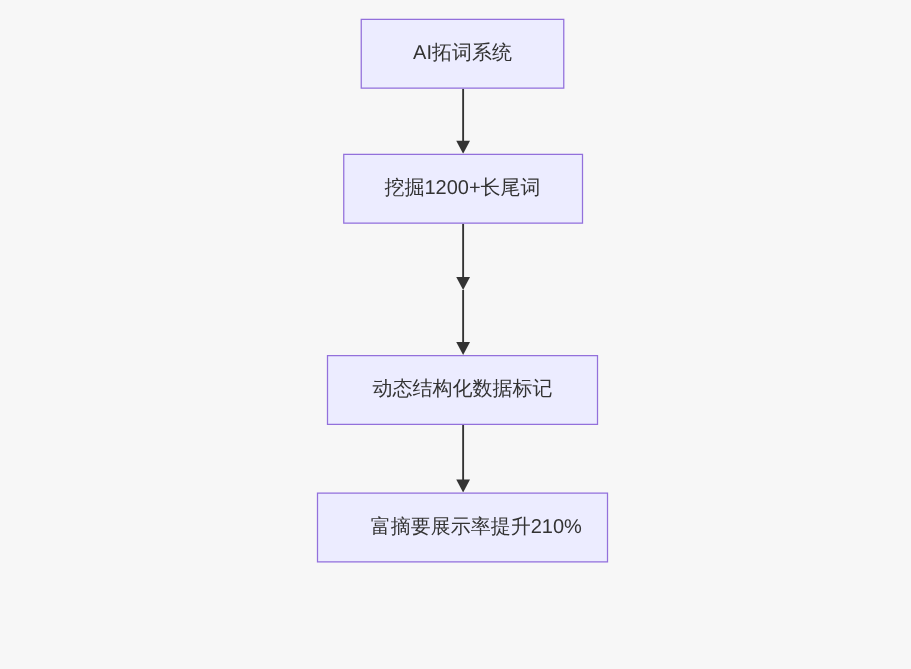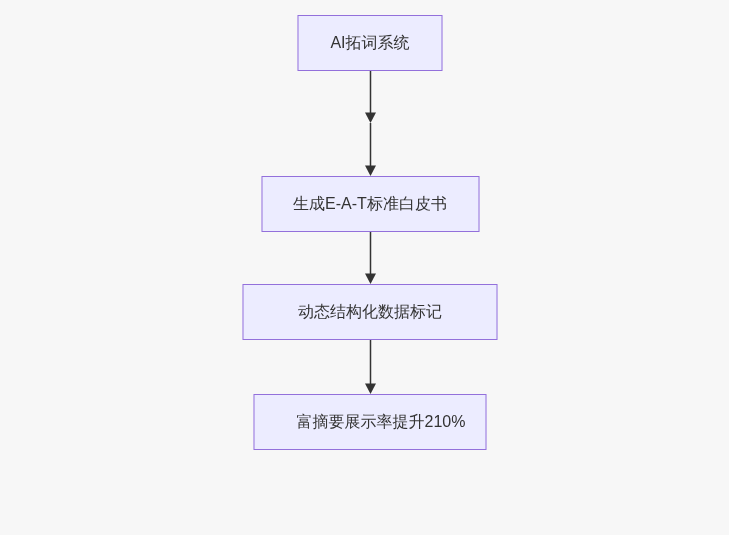--- a/index.html
+++ b/index.html
@@ -41,24 +41,24 @@
     justify-content: center;
     flex-shrink: 0;
   }
   .node-label {
     font-size: 16px;
     color: var(--node-text);
     white-space: nowrap;
     text-align: center;
     line-height: 1.2;
   }
-  .node-1 { width: 145px; }
+  .node-1 { width: 163px; }
   .node-2 { width: 192px; }
   .node-3 { width: 218px; }
-  .node-4 { width: 255px; }
+  .node-4 { width: 217px; }
   .node-5 { width: 233px; padding-left: 22px; }
   .arrow {
     display: block;
     flex-shrink: 0;
   }
   .arrow line {
     stroke: var(--arrow-color);
     stroke-width: 1.5;
   }
   .arrow path {
@@ -74,29 +74,29 @@
 
     <div class="node node-1">
       <span class="node-label">AI拓词系统</span>
     </div>
 
     <svg class="arrow" width="14" height="52" viewBox="0 0 14 52" aria-hidden="true">
       <line x1="7" y1="0" x2="7" y2="43"></line>
       <path d="M 1.5 41.5 L 12.5 41.5 L 7 52 Z"></path>
     </svg>
 
+    <div class="node node-2">
+      <span class="node-label">挖掘1200+长尾词</span>
+    </div>
 
     <svg class="arrow" width="14" height="53" viewBox="0 0 14 53" aria-hidden="true">
       <line x1="7" y1="0" x2="7" y2="44"></line>
       <path d="M 1.5 42.5 L 12.5 42.5 L 7 53 Z"></path>
     </svg>
 
-    <div class="node node-3">
-      <span class="node-label">生成E-A-T标准白皮书</span>
-    </div>
 
     <svg class="arrow" width="14" height="52" viewBox="0 0 14 52" aria-hidden="true">
       <line x1="7" y1="0" x2="7" y2="43"></line>
       <path d="M 1.5 41.5 L 12.5 41.5 L 7 52 Z"></path>
     </svg>
 
     <div class="node node-4">
       <span class="node-label">动态结构化数据标记</span>
     </div>
 

